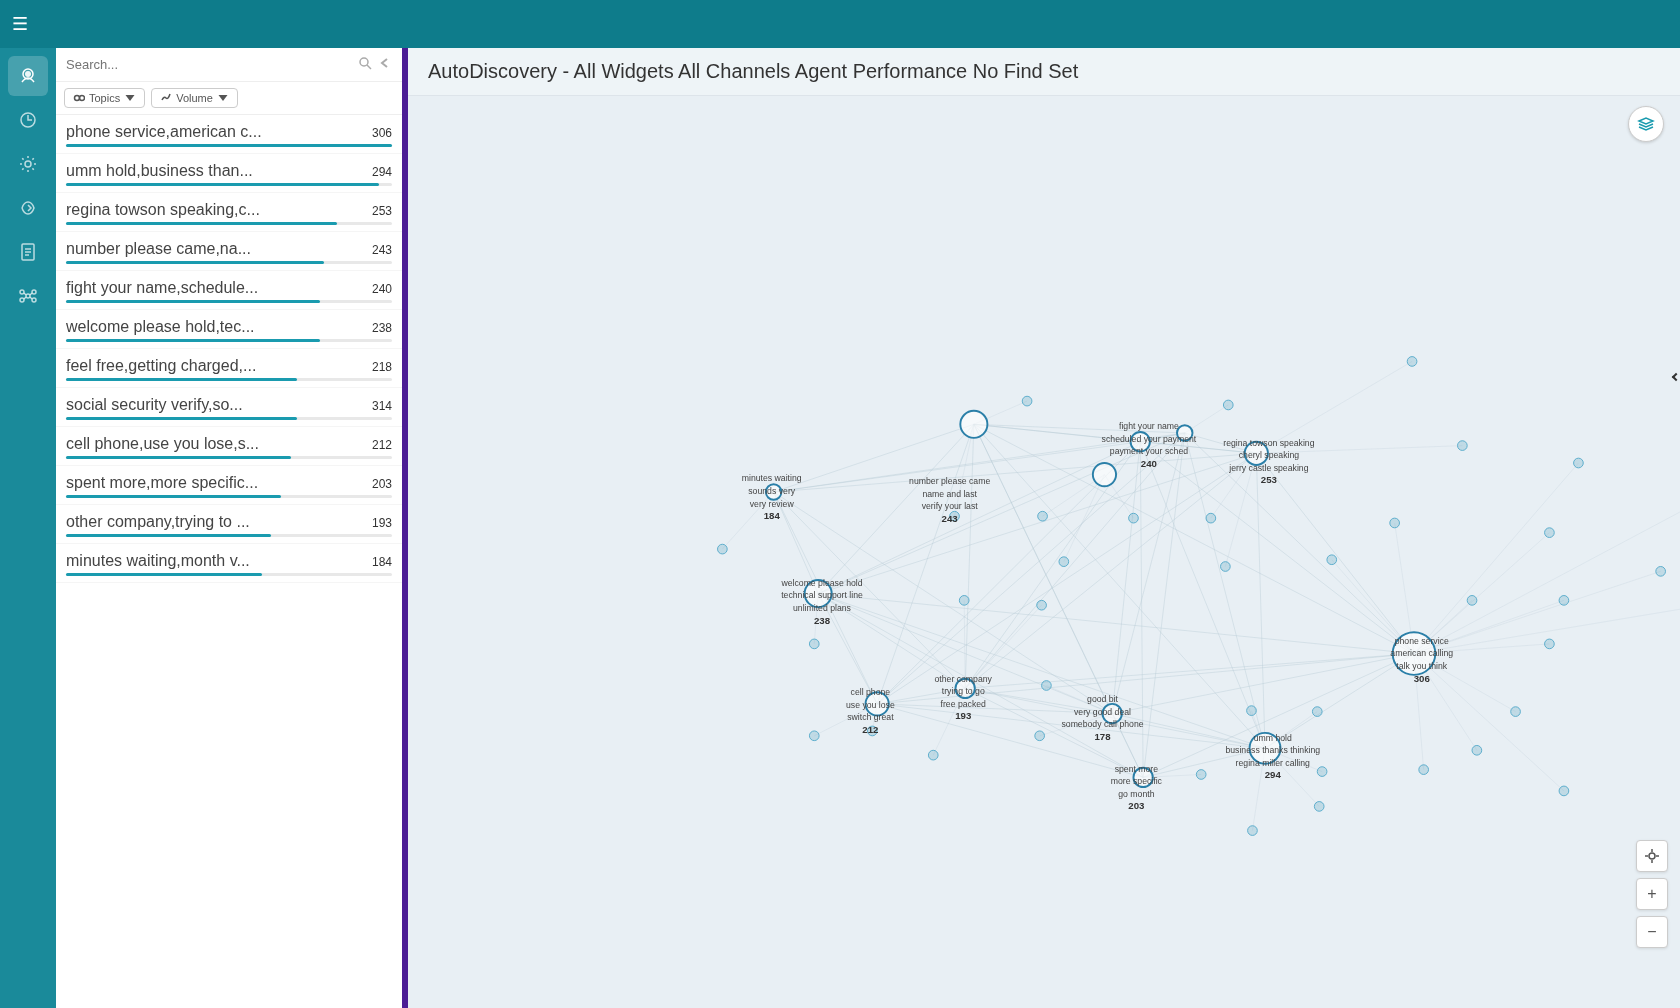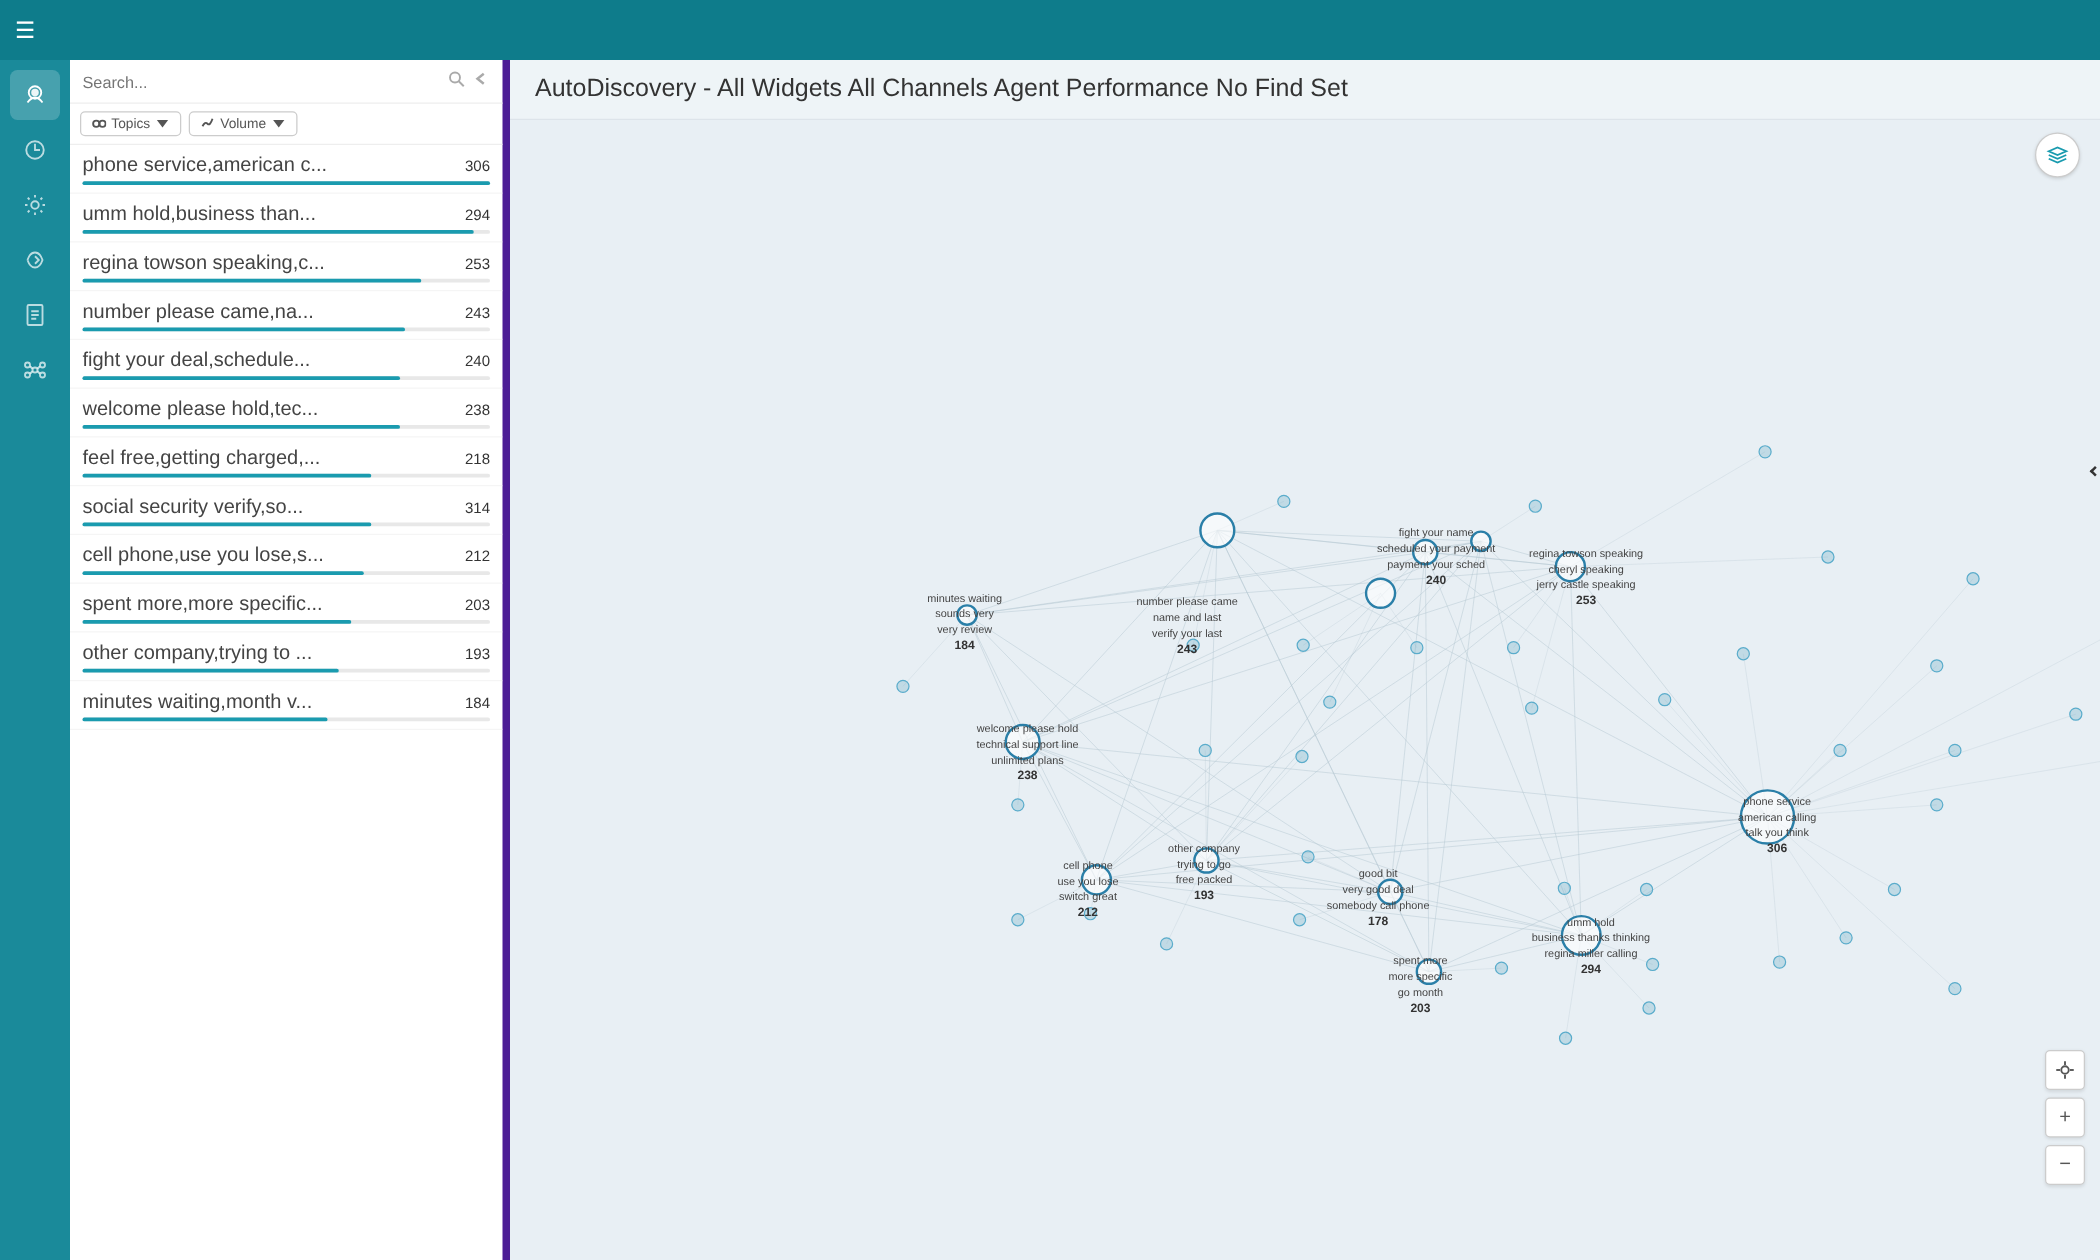--- a/index.html
+++ b/index.html
@@ -366,21 +366,21 @@
     <div class="topic-row">
       <span class="topic-label">number please came,na...</span>
       <span class="topic-count">243</span>
     </div>
     <div class="topic-bar-bg">
       <div class="topic-bar" style="width:79%"></div>
     </div>
   </div>
         <div class="topic-item">
     <div class="topic-row">
-      <span class="topic-label">fight your deal,schedule...</span>
+      <span class="topic-label">fight your name,schedule...</span>
       <span class="topic-count">240</span>
     </div>
     <div class="topic-bar-bg">
       <div class="topic-bar" style="width:78%"></div>
     </div>
   </div>
         <div class="topic-item">
     <div class="topic-row">
       <span class="topic-label">welcome please hold,tec...</span>
       <span class="topic-count">238</span>

